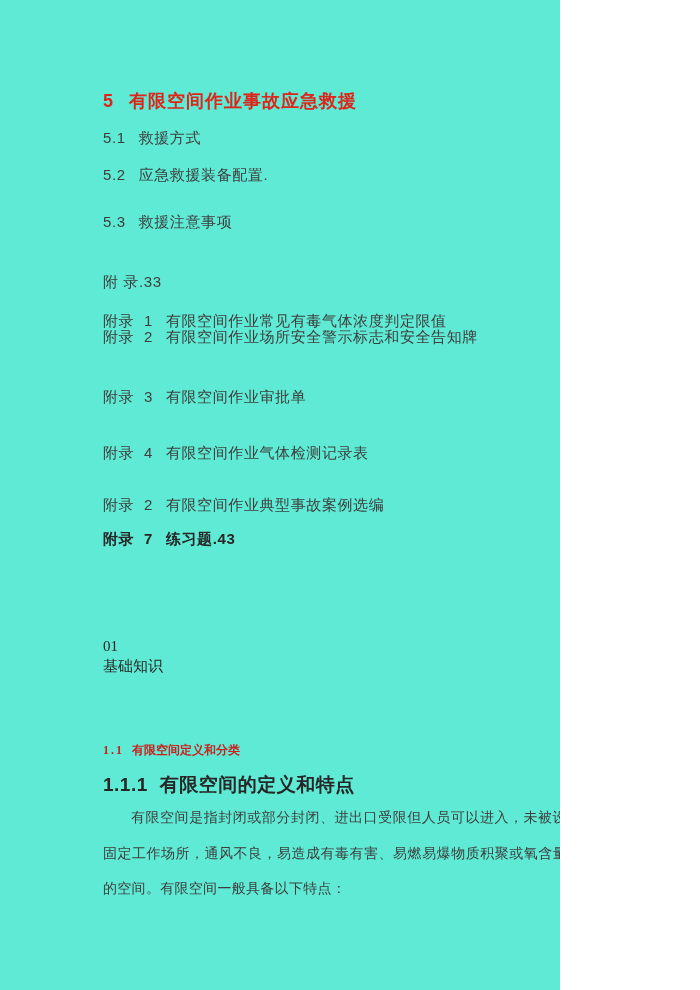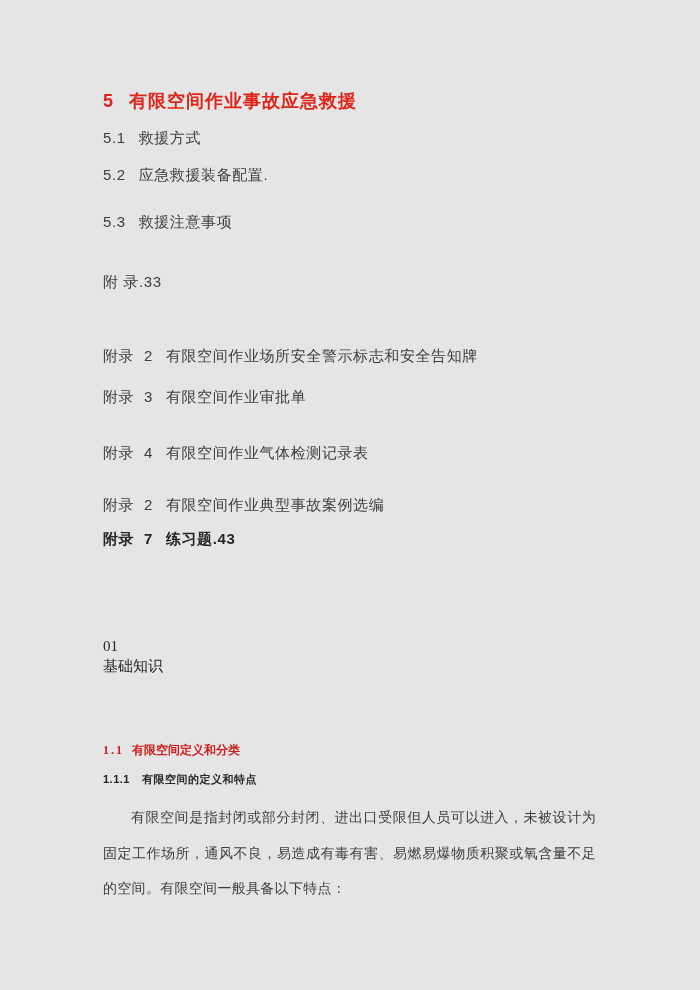--- a/index.html
+++ b/index.html
@@ -1,20 +1,20 @@
 <!DOCTYPE html>
 <html lang="zh" style="--heading-red: #df2419; --subheading-red: #cd201e; --text-color: #3e3e3e; --bold-text-color: #262626;"><head>
 <meta charset="utf-8">
 <style>
   html, body { margin: 0; padding: 0; background: #ffffff; }
   .page {
     position: relative;
-    width: 700px;
+    width: 560px;
     height: 990px;
-    background: #e5e5e5;
+    background: #5eead4;
     overflow: hidden;
     font-family: "Liberation Sans", sans-serif;
   }
   .line {
     position: absolute;
     left: 103px;
     white-space: nowrap;
   }
   
   .chapter-heading {
@@ -46,21 +46,21 @@
   
   .section-heading {
     font-family: "Liberation Serif", serif;
     font-size: 12px;
     font-weight: bold;
     color: var(--subheading-red, #cd201e);
   }
   .section-heading .num { letter-spacing: 2px; margin-right: 8px; }
   
   .subsection-heading {
-    font-size: 11px;
+    font-size: 19px;
     font-weight: bold;
     color: var(--bold-text-color, #222222);
     letter-spacing: 0.5px;
   }
   .subsection-heading .num { margin-right: 12px; }
   
   .body-paragraph {
     position: absolute;
     left: 103px;
     top: 800px;
@@ -89,22 +89,25 @@
   <div class="line toc-entry" style="top:166px">
     <span class="num">5.2</span><span>应急救援装备配置.</span>
   </div>
 
   <div class="line toc-entry" style="top:213px">
     <span class="num">5.3</span><span>救援注意事项</span>
   </div>
 
   <div class="line toc-entry" style="top:273px">附 录.33</div>
 
+  <div class="line toc-entry" style="top:312px">
+    <span class="num">附录 1</span><span>有限空间作业常见有毒气体浓度判定限值</span>
+  </div>
 
-  <div class="line toc-entry" style="top:347px">
+  <div class="line toc-entry" style="top:328px">
     <span class="num">附录 2</span><span>有限空间作业场所安全警示标志和安全告知牌</span>
   </div>
 
   <div class="line toc-entry" style="top:388px">
     <span class="num">附录 3</span><span>有限空间作业审批单</span>
   </div>
 
   <div class="line toc-entry" style="top:444px">
     <span class="num">附录 4</span><span>有限空间作业气体检测记录表</span>
   </div>

